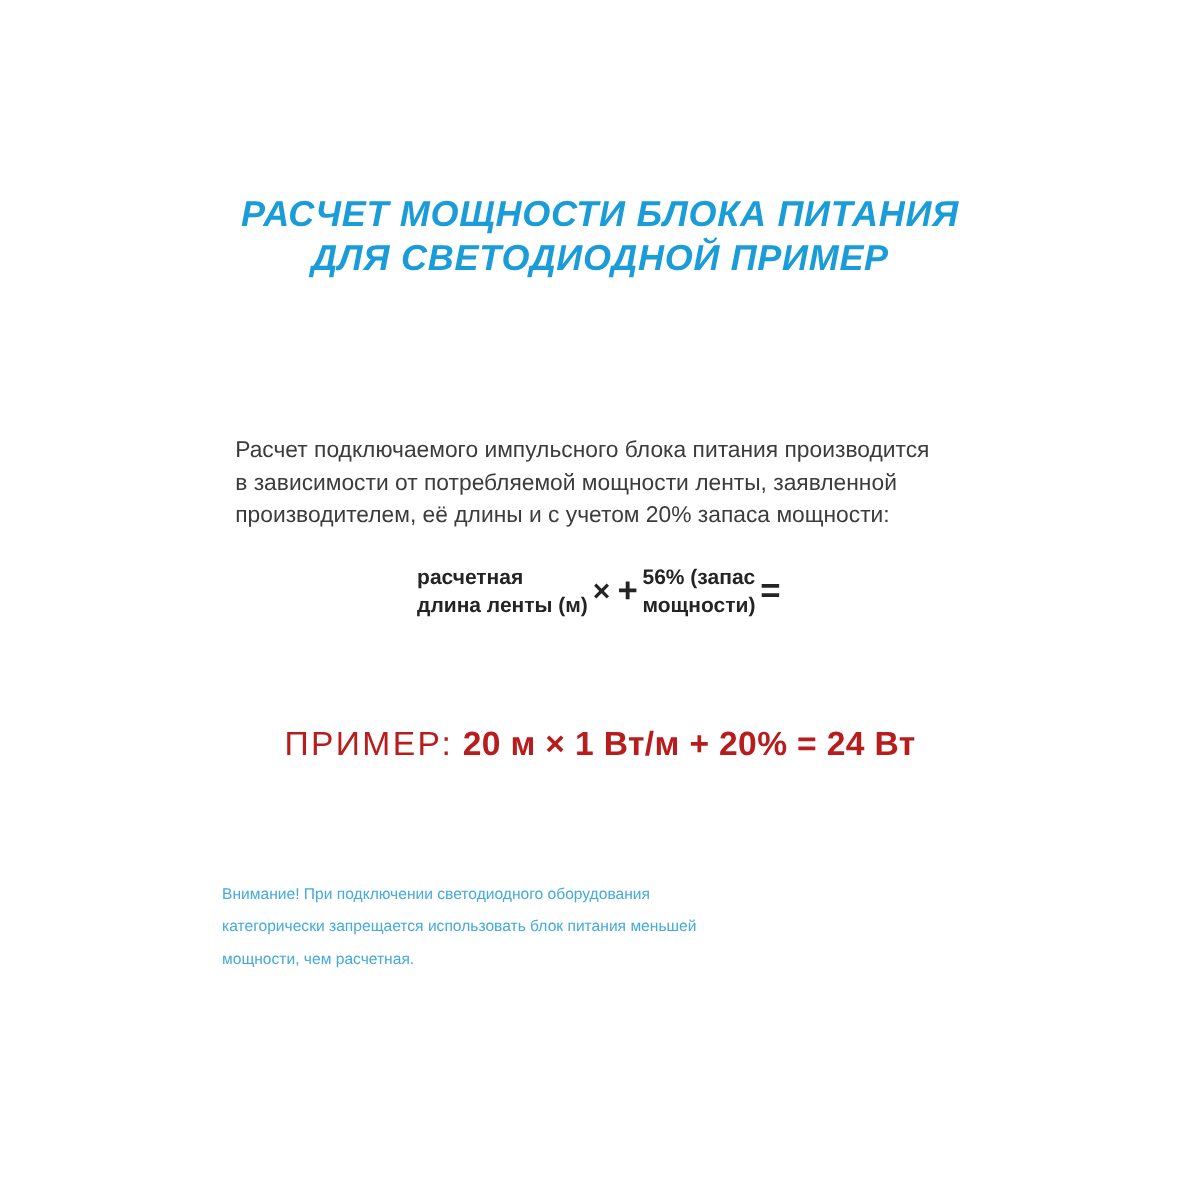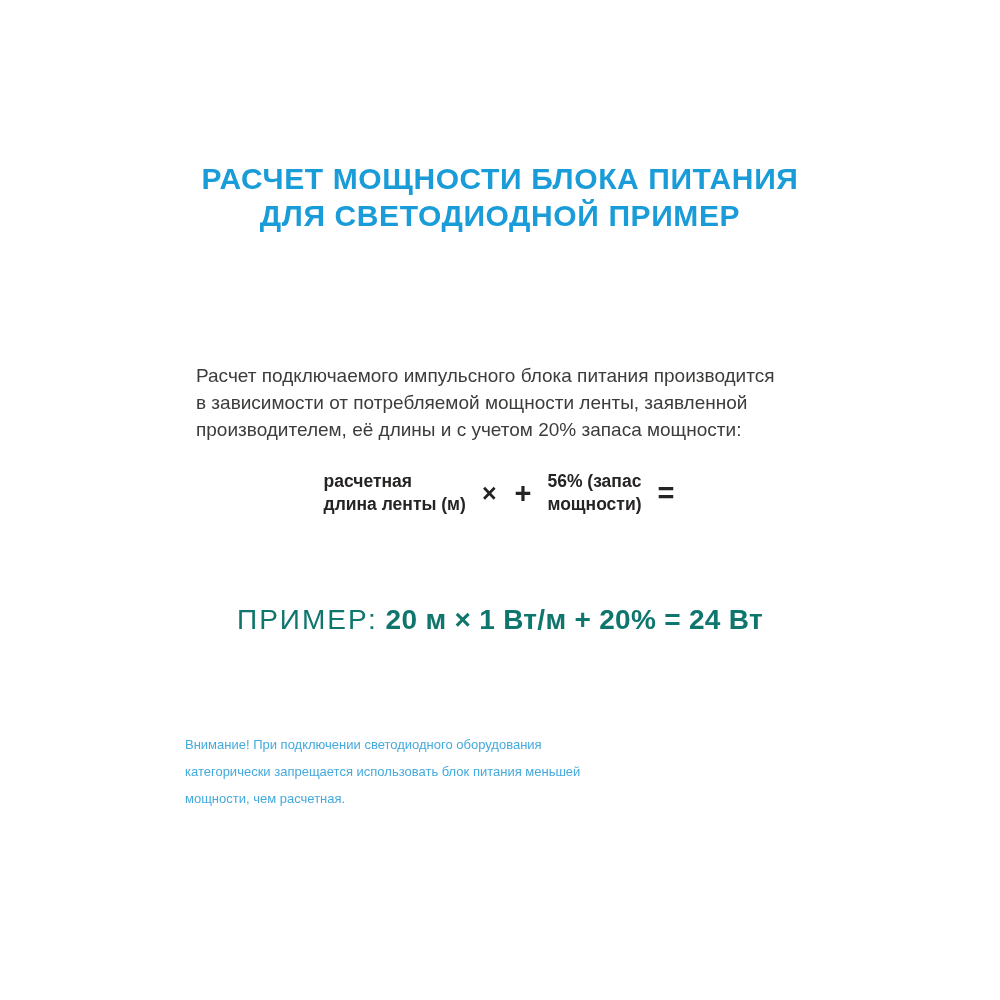--- a/index.html
+++ b/index.html
@@ -20,20 +20,21 @@
     top: 160px;
     left: 0;
     right: 0;
     margin: 0;
     text-align: center;
     font-size: 30px;
     font-weight: 700;
     line-height: 37px;
     letter-spacing: 0.6px;
     color: #1a9cd8;
+    font-style: italic;
   }
   .title span { display: block; }
   .intro {
     position: absolute;
     top: 346px;
     left: 180px;
     margin: 16px;
     font-size: 19px;
     font-weight: 400;
     line-height: 27px;
@@ -41,21 +42,21 @@
     white-space: pre-line;
   }
   .formula {
     position: absolute;
     top: 470px;
     left: 0;
     right: 0;
     display: flex;
     justify-content: center;
     align-items: center;
-    gap: 14px;
+    gap: 2px;
     color: #262423;
   }
   .formula .term {
     font-size: 17.5px;
     font-weight: 700;
     line-height: 23px;
     text-align: left;
     white-space: pre-line;
   }
   .formula .op {
@@ -66,21 +67,21 @@
   }
   .formula .op-mult { font-size: 25px; }
   .example {
     position: absolute;
     top: 604px;
     left: 0;
     right: 0;
     text-align: center;
     font-size: 28px;
     line-height: 32px;
-    color: #0f766e;
+    color: #b91c1c;
   }
   .example .label {
     font-weight: 400;
     letter-spacing: 2px;
   }
   .example .expr {
     font-weight: 700;
     letter-spacing: 0.3px;
   }
   .warning {

